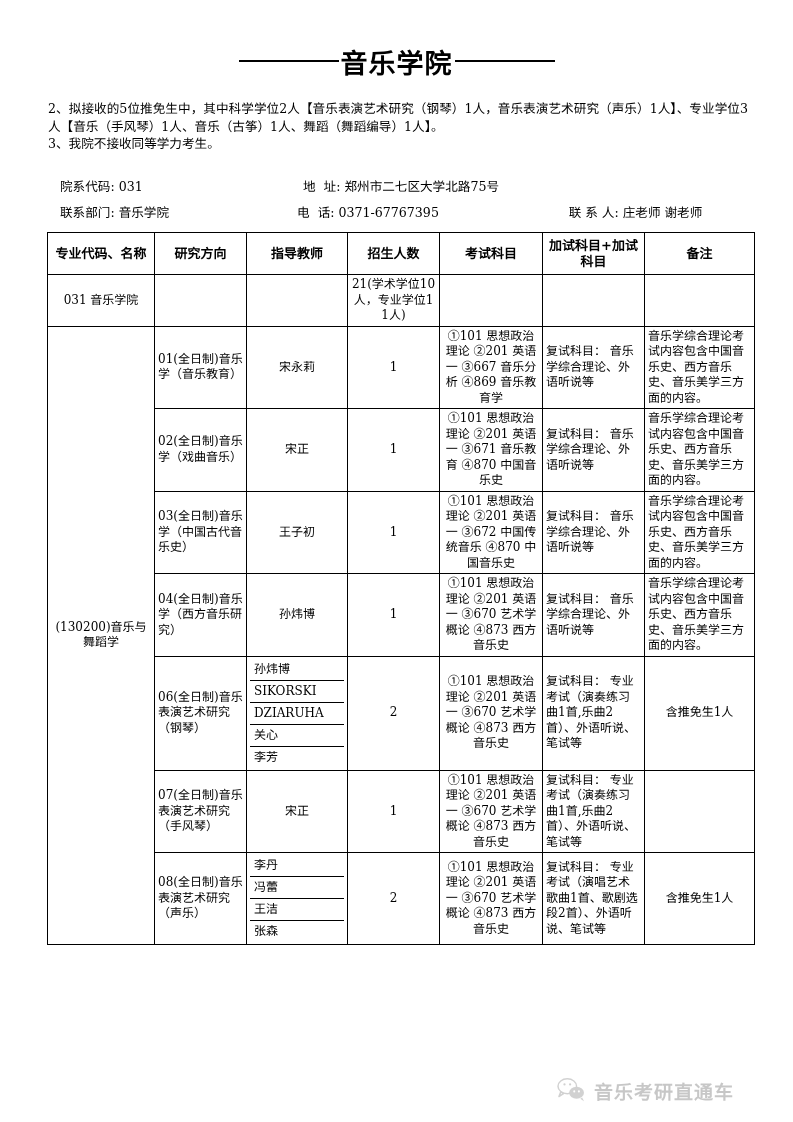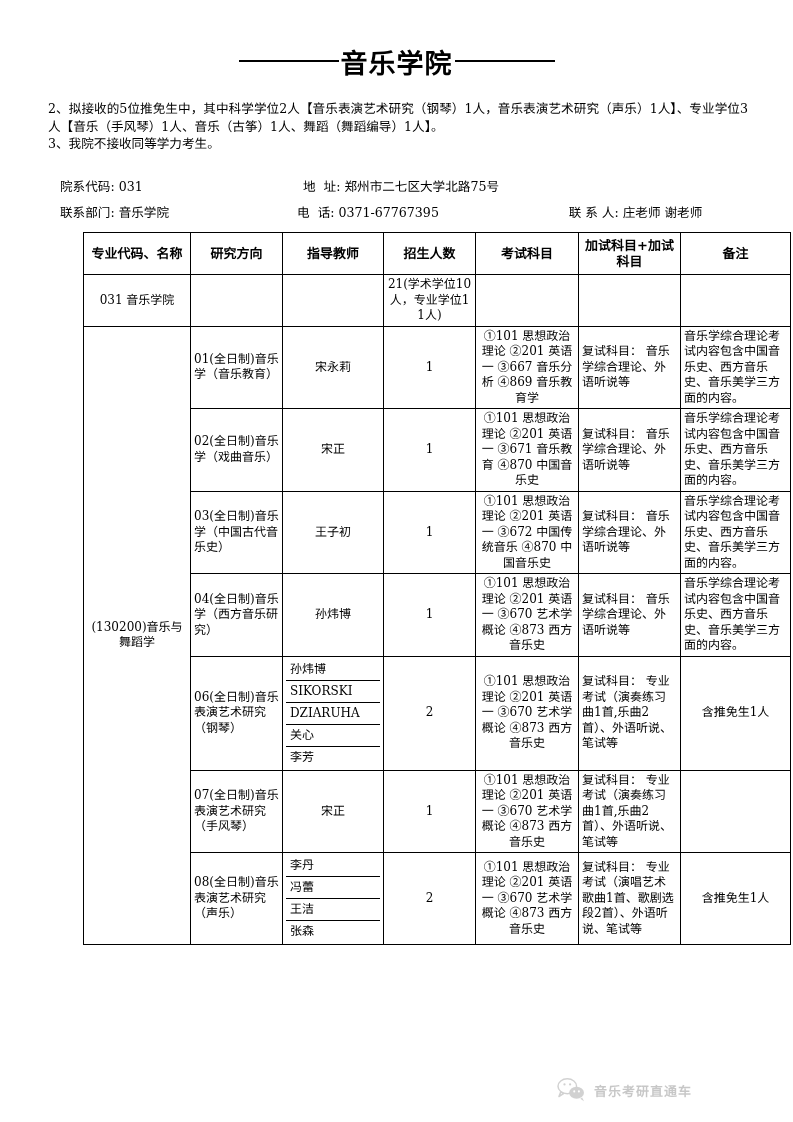--- a/index.html
+++ b/index.html
@@ -96,21 +96,20 @@
     position: absolute;
     left: 47px;
     top: 232px;
     width: 707px;
   }
   table.main {
     border-collapse: collapse;
     width: 707px;
     table-layout: fixed;
     font-family: "DejaVu Serif", "Liberation Serif", serif;
-    margin-left: 36px;
   }
   table.main td, table.main th {
     border: 1px solid #000;
     vertical-align: middle;
     padding: 2px 3px;
     font-size: 12px;
     line-height: 15.5px;
     word-break: break-all;
     box-sizing: border-box;
   }
@@ -163,21 +162,21 @@
     gap: 8px;
     opacity: 0.30;
   }
   .wm-icon {
     width: 30px;
     height: 26px;
     position: relative;
     flex: 0 0 auto;
   }
   .wm-text {
-    font-size: 13px;
+    font-size: 19px;
     font-weight: bold;
     color: #4a4a4a;
     letter-spacing: 1px;
     font-family: "DejaVu Sans", "Liberation Sans", sans-serif;
   }
 </style>
 </head>
 <body>
 
 <div class="page">

